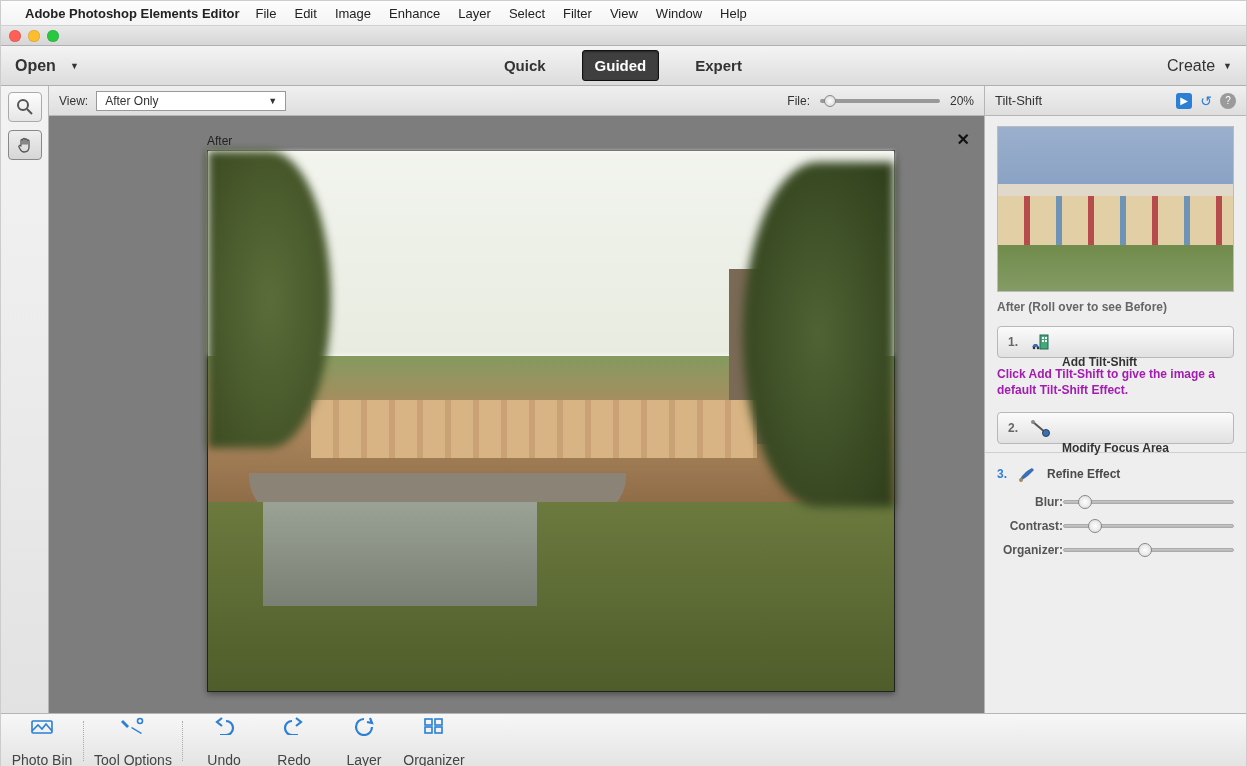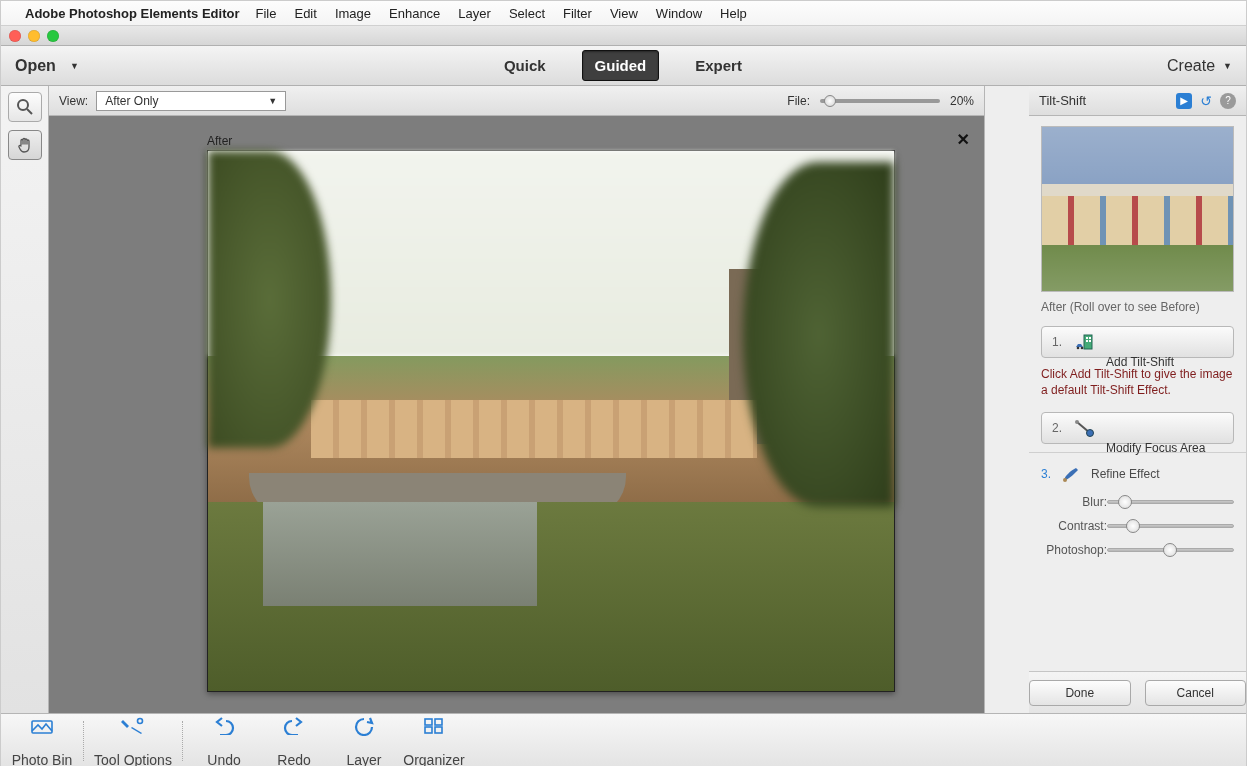--- a/index.html
+++ b/index.html
@@ -45,38 +45,38 @@
   .photo .mid { height:27%; background:linear-gradient(#849a5f,#b08a60 40%,#8f6d48); position:relative;}
   .photo .mid .houses{position:absolute;left:15%;right:20%;top:30%;height:40%;background:repeating-linear-gradient(90deg,#d8b383 0 22px,#c9a174 22px 28px);}
   .photo .mid .tower{position:absolute;right:18%;top:-60%;width:42px;height:120%;background:#7a6a55;}
   .photo .mid .bridge{position:absolute;left:6%;bottom:-10%;width:55%;height:30%;background:#8b8476;border-radius:0 0 40px 40px;}
   .photo .lower { height:35%; background:linear-gradient(#6c7a3f,#4e5d2a); position:relative;}
   .photo .lower .water{position:absolute;left:8%;top:0;width:40%;height:55%;background:linear-gradient(#9aa296,#7a8073);}
   .photo::before{content:"";position:absolute;inset:0;background:radial-gradient(ellipse at center 52%, transparent 30%, rgba(255,255,255,.25) 70%);}
   .photo .treesL{position:absolute;left:0;top:0;width:18%;height:55%;background:radial-gradient(#5a6d39,#3c4b22);filter:blur(4px);border-radius:0 60% 60% 0;}
   .photo .treesR{position:absolute;right:0;top:2%;width:22%;height:64%;background:radial-gradient(#4f6334,#2e3d1a);filter:blur(5px);border-radius:60% 0 0 60%;}
   
-  .right-panel { width:262px; background:#eee; border-left:1px solid #b5b5b5; display:flex; flex-direction:column;padding-left:44px;}
+  .right-panel { width:262px; background:#eee; border-left:1px solid #b5b5b5; display:flex; flex-direction:column;}
   .panel-header { height:30px; background:linear-gradient(#f0f0f0,#dedede); border-bottom:1px solid #b5b5b5; display:flex; align-items:center; padding:0 10px; justify-content:space-between;}
   .panel-header .title{font-size:13px;color:#333;}
   .panel-header .icons{display:flex;gap:6px;}
   .hicon{width:16px;height:16px;border-radius:3px;display:flex;align-items:center;justify-content:center;font-size:10px;}
   .hicon.play{background:#2b7fd4;color:#fff;}
   .hicon.reset{color:#2b7fd4;font-size:14px;}
   .hicon.help{background:#9a9a9a;color:#fff;border-radius:50%;}
-  .panel-body{padding:10px 12px 10px 12px; overflow:auto; flex:1; font-size:12px; color:#4a4a4a;}
+  .panel-body{padding:10px 12px 10px 12px; overflow:auto; flex:1; font-size:12px; color:#4a4a4a;font-weight:bold;}
   .preview{width:100%;height:166px;border:1px solid #bbb;background:linear-gradient(#8aa2c4 0 35%, #e0d9c9 35% 50%, #cbb896 50% 70%, #6f8a4a 70% 100%);position:relative;overflow:hidden;}
   .preview .row{position:absolute;left:0;right:0;top:42%;height:30%;background:repeating-linear-gradient(90deg,#e2cfa6 0 26px,#b74b4b 26px 32px,#e2cfa6 32px 58px,#6f93b5 58px 64px);}
   .preview::after{content:"";position:absolute;inset:0;background:linear-gradient(rgba(255,255,255,.15),transparent 35%,transparent 70%,rgba(255,255,255,.15));}
   .caption{margin:8px 0 12px 0;color:#666;}
   .step-btn{width:100%;height:32px;border:1px solid #b8b8b8;border-radius:4px;background:linear-gradient(#fbfbfb,#e1e1e1);display:flex;align-items:center;padding:0 10px;margin-bottom:8px;cursor:default;}
   .step-btn .num{color:#666;margin-right:8px;width:14px;}
   .step-btn .ic{width:22px;height:20px;margin-right:10px;display:flex;align-items:center;justify-content:center;position:relative;}
   .step-btn .lbl{color:#333;margin-top:40px;}
-  .desc{color:#7f1d1d;line-height:1.35;margin-bottom:14px;}
+  .desc{color:#a21caf;line-height:1.35;margin-bottom:14px;}
   .sep{height:1px;background:#cfcfcf;margin:6px -12px 12px -12px;}
   .refine-hdr{display:flex;align-items:center;gap:10px;margin-bottom:12px;}
   .refine-hdr .num{color:#2b7fd4;}
   .slider-row{display:flex;align-items:center;margin:10px 0;}
   .slider-row .lab{width:66px;text-align:right;color:#555;}
   .slider-track{flex:1;height:4px;background:linear-gradient(#c9c9c9,#b5b5b5);border-radius:2px;position:relative;border:1px solid #aaa;}
   .slider-thumb{position:absolute;top:-6px;width:14px;height:14px;border-radius:50%;background:radial-gradient(#fff,#d9d9d9);border:1px solid #888;}
   .panel-footer{height:42px;border-top:1px solid #c5c5c5;background:linear-gradient(#f4f4f4,#e4e4e4);display:flex;align-items:center;justify-content:center;gap:14px;}
   .panel-footer .btn{width:106px;height:26px;border:1px solid #a9a9a9;border-radius:4px;background:linear-gradient(#fdfdfd,#e4e4e4);display:flex;align-items:center;justify-content:center;font-size:12px;color:#333;cursor:default;}
   
@@ -243,33 +243,25 @@
               <div class="slider-thumb" style="left:8%"></div>
             </div>
       </div>
       <div class="slider-row">
         <span class="lab">Contrast:</span>
         <div class="slider-track">
               <div class="slider-thumb" style="left:14%"></div>
             </div>
       </div>
       <div class="slider-row">
-        <span class="lab">Photoshop:</span>
+        <span class="lab">Organizer:</span>
         <div class="slider-track">
               <div class="slider-thumb" style="left:44%"></div>
             </div>
       </div>
-    </div>
-    <div class="panel-footer">
-      <div class="btn">
-            <span>Done</span>
-          </div>
-      <div class="btn">
-            <span>Cancel</span>
-          </div>
     </div>
   </div>
 </div>
 
 <div class="bottom-bar">
   <div class="bb-item">
     <span class="ic blue">
       <svg width="24" height="18" viewBox="0 0 24 18">
             <rect x="2" y="4" width="20" height="12" rx="1" fill="none" stroke="#2b7fd4" stroke-width="1.6"></rect>
             <polyline points="2,14 8,8 12,12 16,7 22,14" fill="none" stroke="#2b7fd4" stroke-width="1.6"></polyline>

